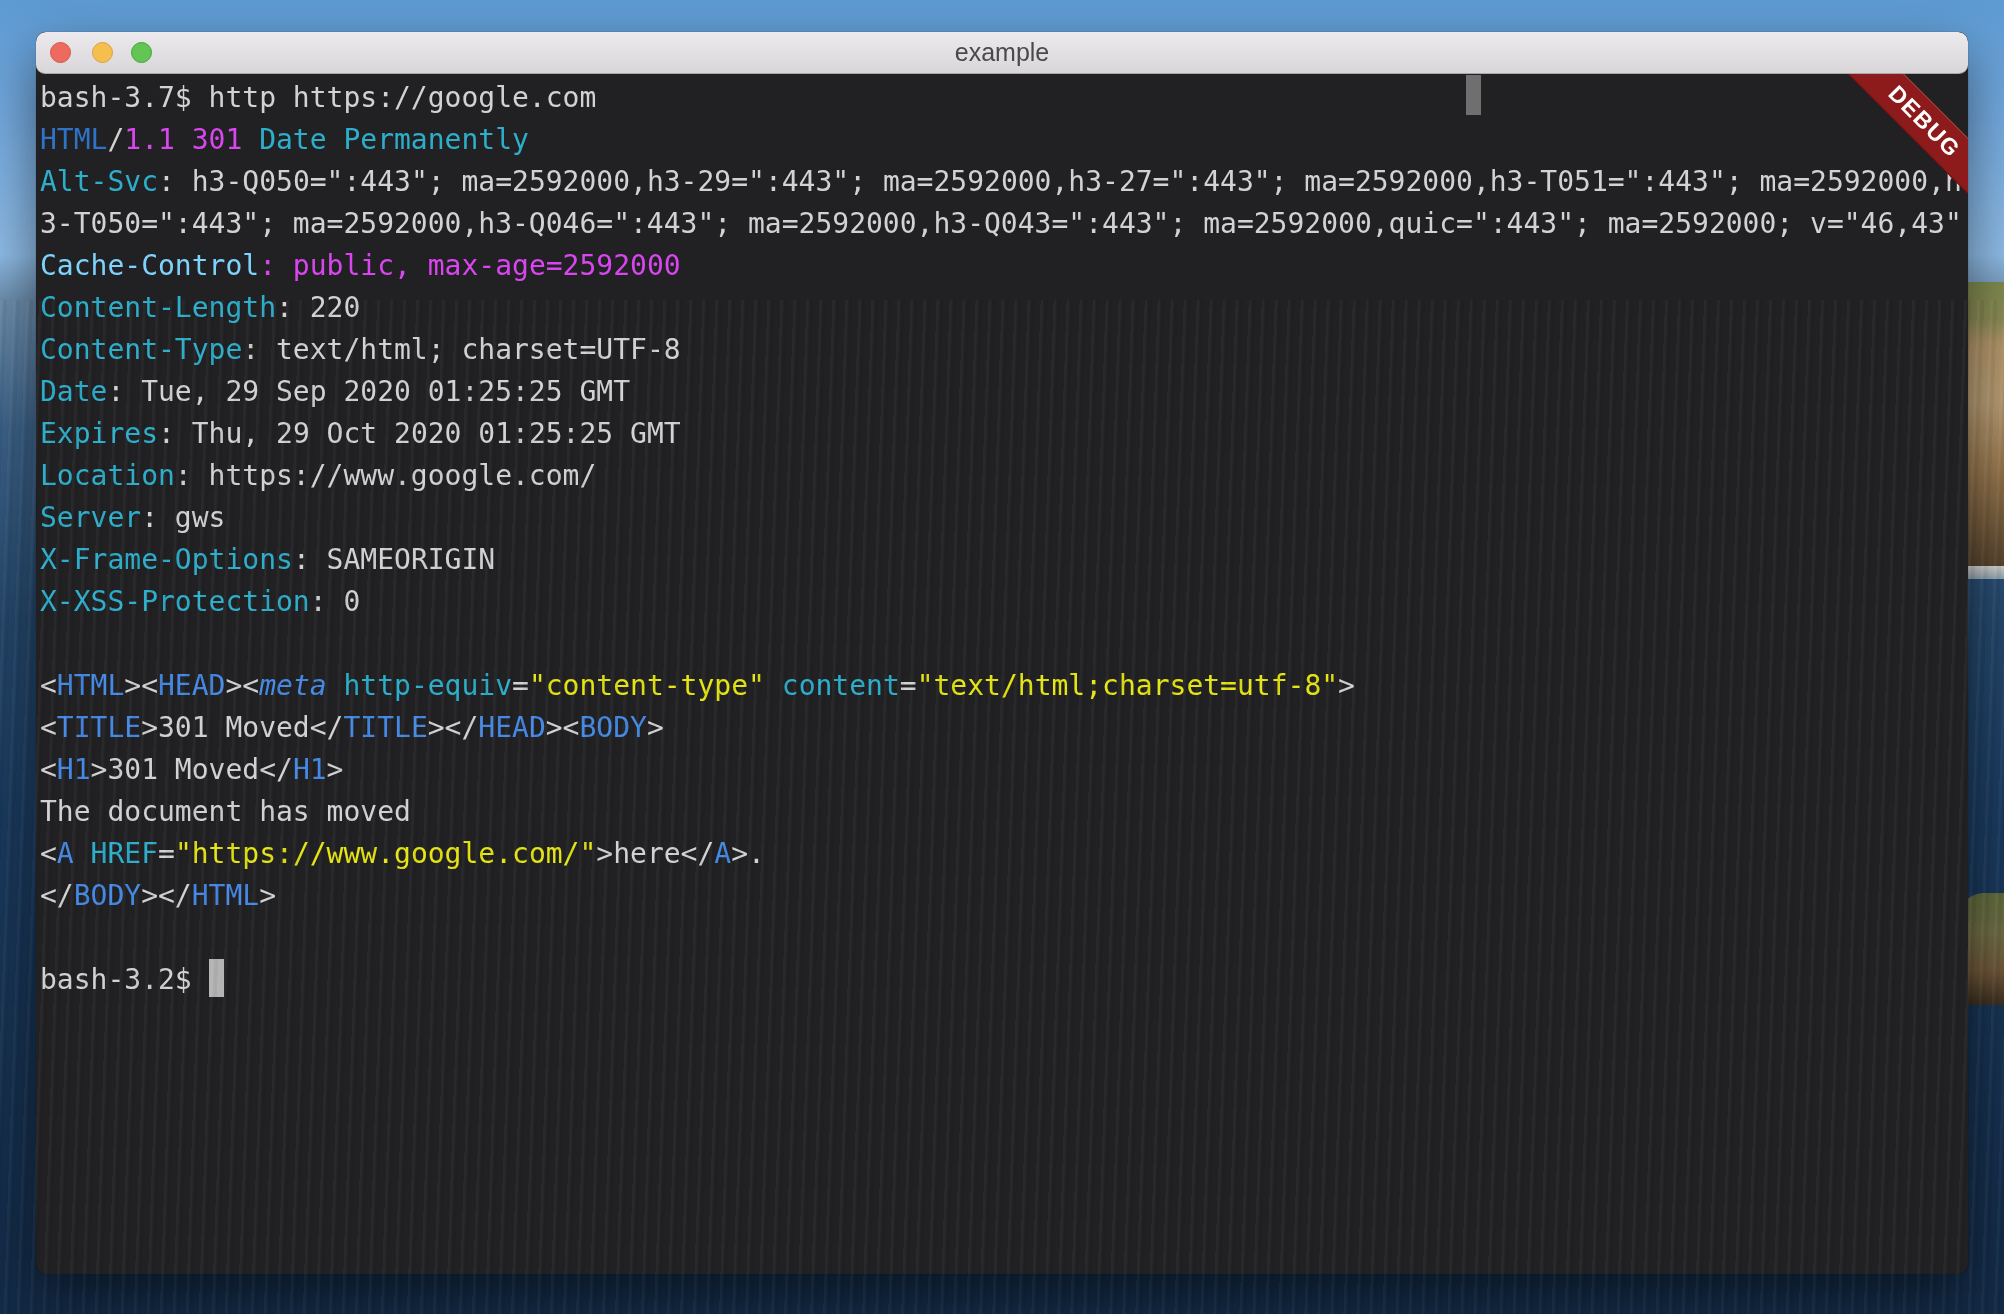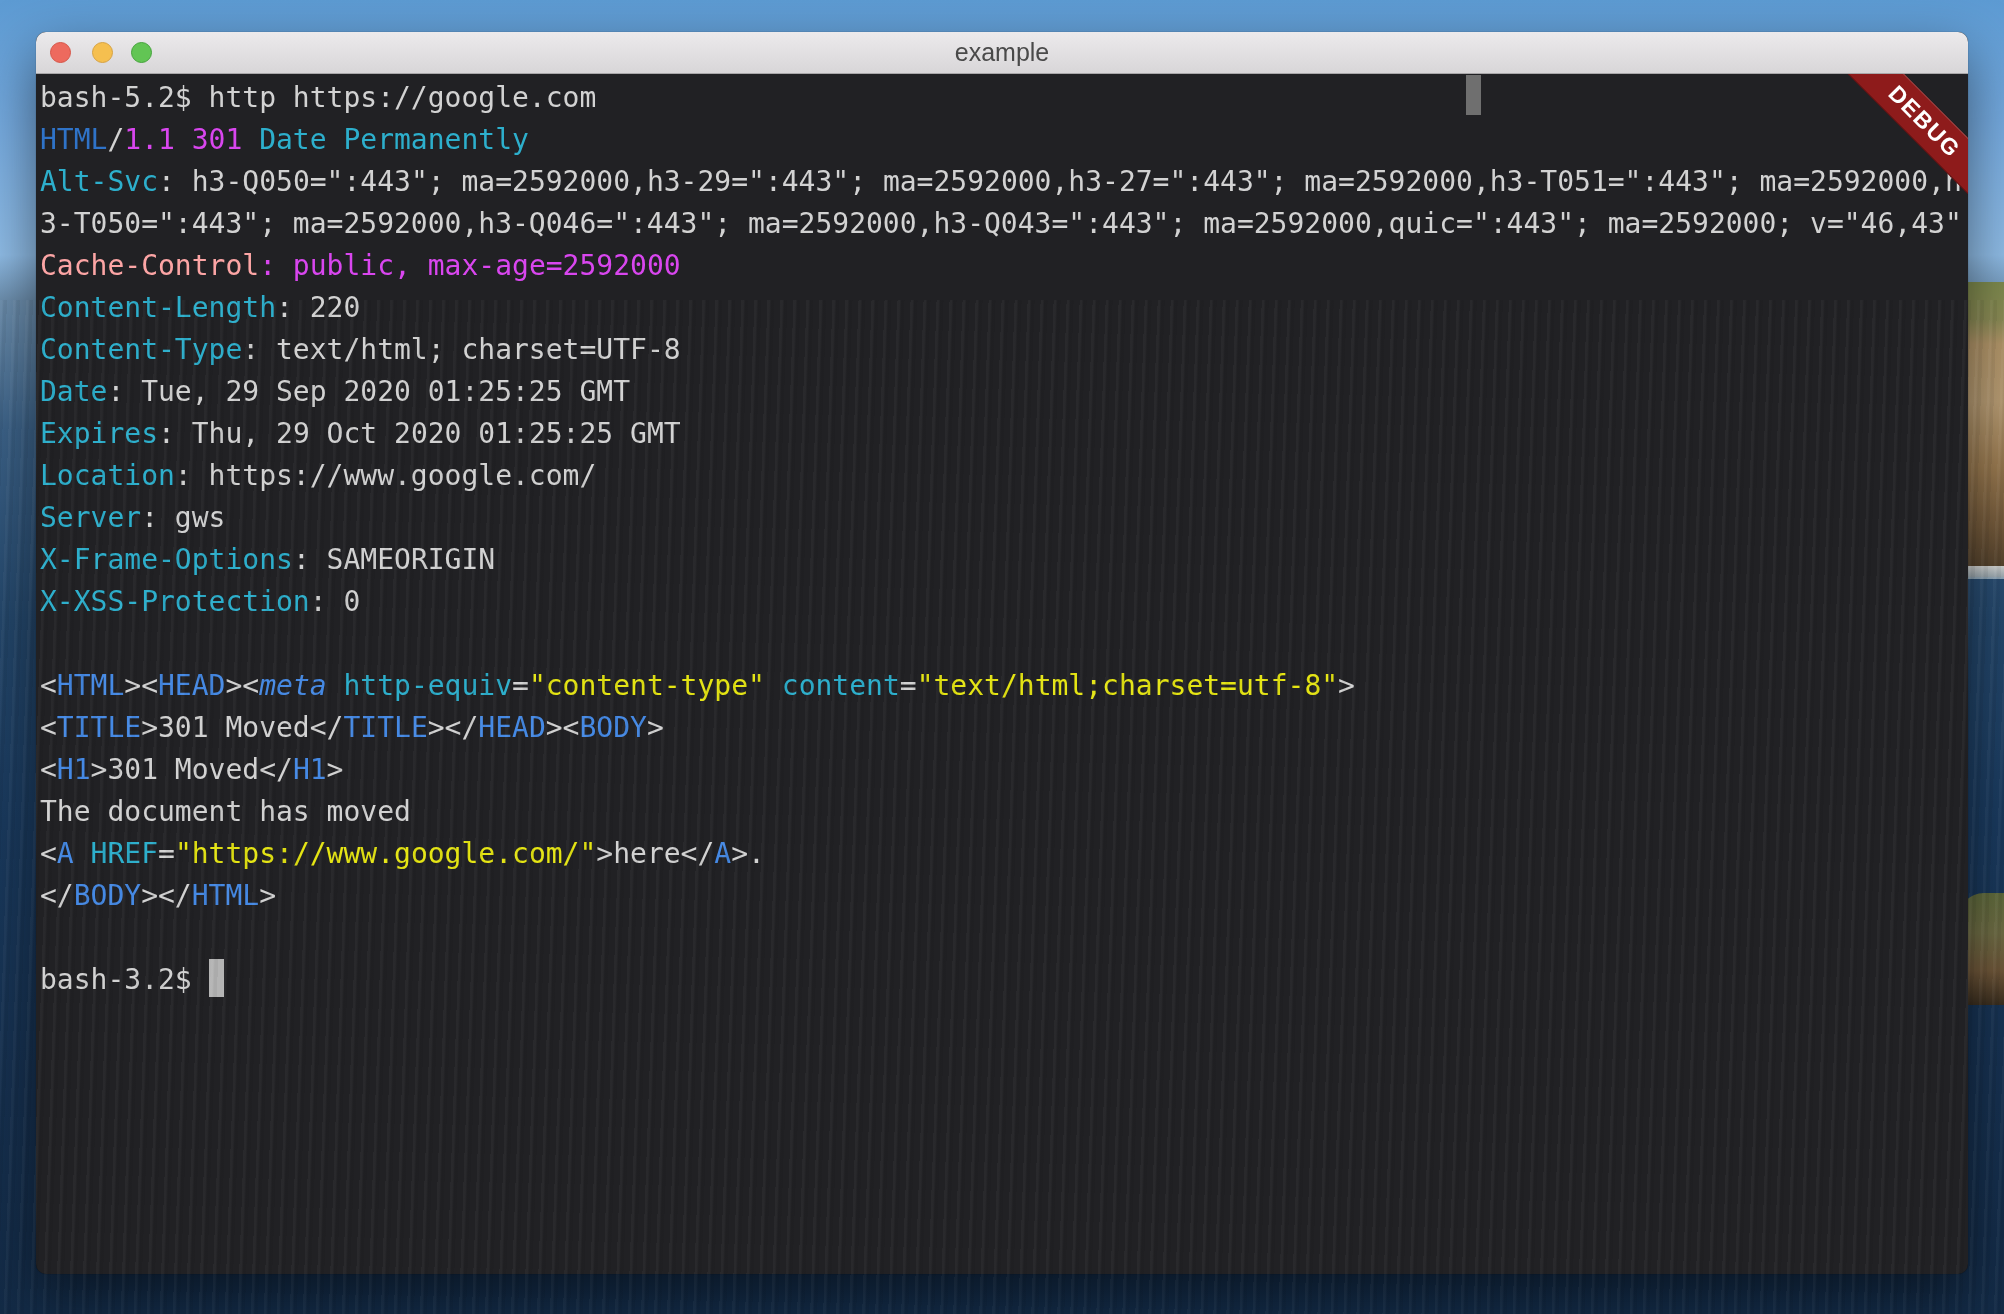--- a/index.html
+++ b/index.html
@@ -12,21 +12,21 @@
   .cliff{position:absolute;right:0;top:282px;width:52px;height:295px;
     background:linear-gradient(180deg,#7d8a4d 0px,#8a8a55 38px,#b09468 62px,#b59a72 120px,#97784f 185px,#71583a 245px,#4e3e2a 295px);}
   .surf{position:absolute;right:0;top:566px;width:52px;height:13px;
     background:linear-gradient(180deg,#e8edef,#9fb4c2);opacity:.85;}
   .island{position:absolute;right:0;top:893px;width:46px;height:112px;border-radius:26px 0 0 10px;
     background:linear-gradient(180deg,#5f6a3c 0px,#6d6b44 40px,#6e5639 78px,#3d3categ024 112px);
     background:linear-gradient(180deg,#5f6a3c 0px,#6d6b44 40px,#6e5639 78px,#3a2e1f 112px);}
   .window{position:absolute;left:36px;top:32px;width:1932px;height:1242px;border-radius:10px;overflow:hidden;
     background:#212124;box-shadow:0 22px 55px rgba(0,0,0,.5),0 0 1px rgba(0,0,0,.6);}
   .titlebar{position:relative;height:41px;background:linear-gradient(180deg,#eceaec,#d8d6d8);
-    border-bottom:1px solid #a9a7a9;}
+    border-bottom:1px solid #a9a7a9;border-radius:9px;}
   .titlebar-title{position:absolute;left:0;right:0;top:0;line-height:41px;text-align:center;
     font-size:25px;color:#4a4a4a;}
   .lights{position:absolute;left:14px;top:10px;display:flex;}
   .light{width:21px;height:21px;border-radius:50%;margin-right:20px;box-sizing:border-box;}
   .light.red{background:#ed6a5e;border:1px solid #d65548;}
   .light.yellow{background:#f5bf4f;border:1px solid #d6a243;margin-left:1px;}
   .light.green{background:#62c554;border:1px solid #45a33c;margin-left:-2px;}
   .screen{position:absolute;left:0;right:0;top:42px;bottom:0;padding:3px 0 0 4px;
     font-family:"DejaVu Sans Mono",monospace;font-size:28px;line-height:42px;}
   .line{height:42px;white-space:pre;}
@@ -50,25 +50,25 @@
     <div class="titlebar">
       <div class="lights">
         <div class="light red"></div>
         <div class="light yellow"></div>
         <div class="light green"></div>
       </div>
       <div class="titlebar-title">example</div>
     </div>
 
     <div class="screen">
-        <div class="line"><span style="color: rgb(210, 210, 210);">bash-5.2$ http https://google.com</span></div>
+        <div class="line"><span style="color: rgb(210, 210, 210);">bash-3.7$ http https://google.com</span></div>
         <div class="line"><span style="color: rgb(47, 115, 200);">HTML</span><span style="color: rgb(210, 210, 210);">/</span><span style="color: #d946ef;">1.1 301 </span><span style="color: rgb(45, 175, 204);">Date Permanently</span></div>
         <div class="line"><span style="color: rgb(45, 175, 204);">Alt-Svc</span><span style="color: rgb(210, 210, 210);">: h3-Q050=":443"; ma=2592000,h3-29=":443"; ma=2592000,h3-27=":443"; ma=2592000,h3-T051=":443"; ma=2592000,h</span></div>
         <div class="line"><span style="color: rgb(210, 210, 210);">3-T050=":443"; ma=2592000,h3-Q046=":443"; ma=2592000,h3-Q043=":443"; ma=2592000,quic=":443"; ma=2592000; v="46,43"</span></div>
-        <div class="line"><span style="color: #fca5a5;">Cache-Control</span><span style="color: #d946ef;">: public, max-age=2592000</span></div>
+        <div class="line"><span style="color: #7dd3fc;">Cache-Control</span><span style="color: #d946ef;">: public, max-age=2592000</span></div>
         <div class="line"><span style="color: rgb(45, 175, 204);">Content-Length</span><span style="color: rgb(210, 210, 210);">: 220</span></div>
         <div class="line"><span style="color: rgb(45, 175, 204);">Content-Type</span><span style="color: rgb(210, 210, 210);">: text/html; charset=UTF-8</span></div>
         <div class="line"><span style="color: rgb(45, 175, 204);">Date</span><span style="color: rgb(210, 210, 210);">: Tue, 29 Sep 2020 01:25:25 GMT</span></div>
         <div class="line"><span style="color: rgb(45, 175, 204);">Expires</span><span style="color: rgb(210, 210, 210);">: Thu, 29 Oct 2020 01:25:25 GMT</span></div>
         <div class="line"><span style="color: rgb(45, 175, 204);">Location</span><span style="color: rgb(210, 210, 210);">: https://www.google.com/</span></div>
         <div class="line"><span style="color: rgb(45, 175, 204);">Server</span><span style="color: rgb(210, 210, 210);">: gws</span></div>
         <div class="line"><span style="color: rgb(45, 175, 204);">X-Frame-Options</span><span style="color: rgb(210, 210, 210);">: SAMEORIGIN</span></div>
         <div class="line"><span style="color: rgb(45, 175, 204);">X-XSS-Protection</span><span style="color: rgb(210, 210, 210);">: 0</span></div>
         <div class="line"></div>
         <div class="line"><span style="color: rgb(210, 210, 210);">&lt;</span><span style="color: rgb(69, 137, 228);">HTML</span><span style="color: rgb(210, 210, 210);">&gt;&lt;</span><span style="color: rgb(69, 137, 228);">HEAD</span><span style="color: rgb(210, 210, 210);">&gt;&lt;</span><span style="color: rgb(69, 137, 228); font-style: italic;">meta</span><span style="color: rgb(210, 210, 210);"> </span><span style="color: rgb(45, 175, 204);">http-equiv</span><span style="color: rgb(210, 210, 210);">=</span><span style="color: rgb(229, 229, 19);">"content-type"</span><span style="color: rgb(210, 210, 210);"> </span><span style="color: rgb(45, 175, 204);">content</span><span style="color: rgb(210, 210, 210);">=</span><span style="color: rgb(229, 229, 19);">"text/html;charset=utf-8"</span><span style="color: rgb(210, 210, 210);">&gt;</span></div>

